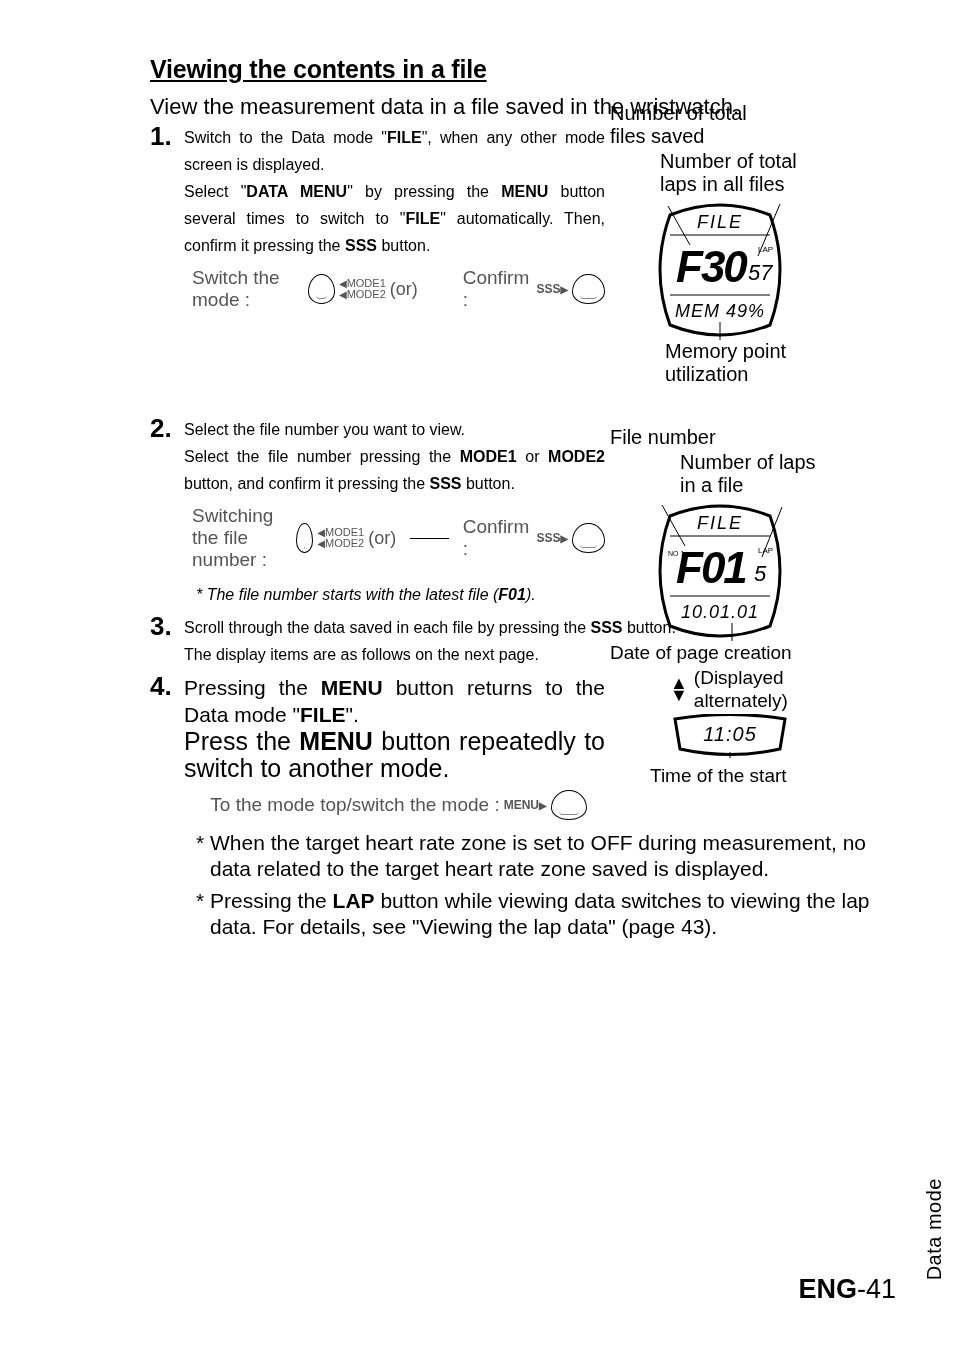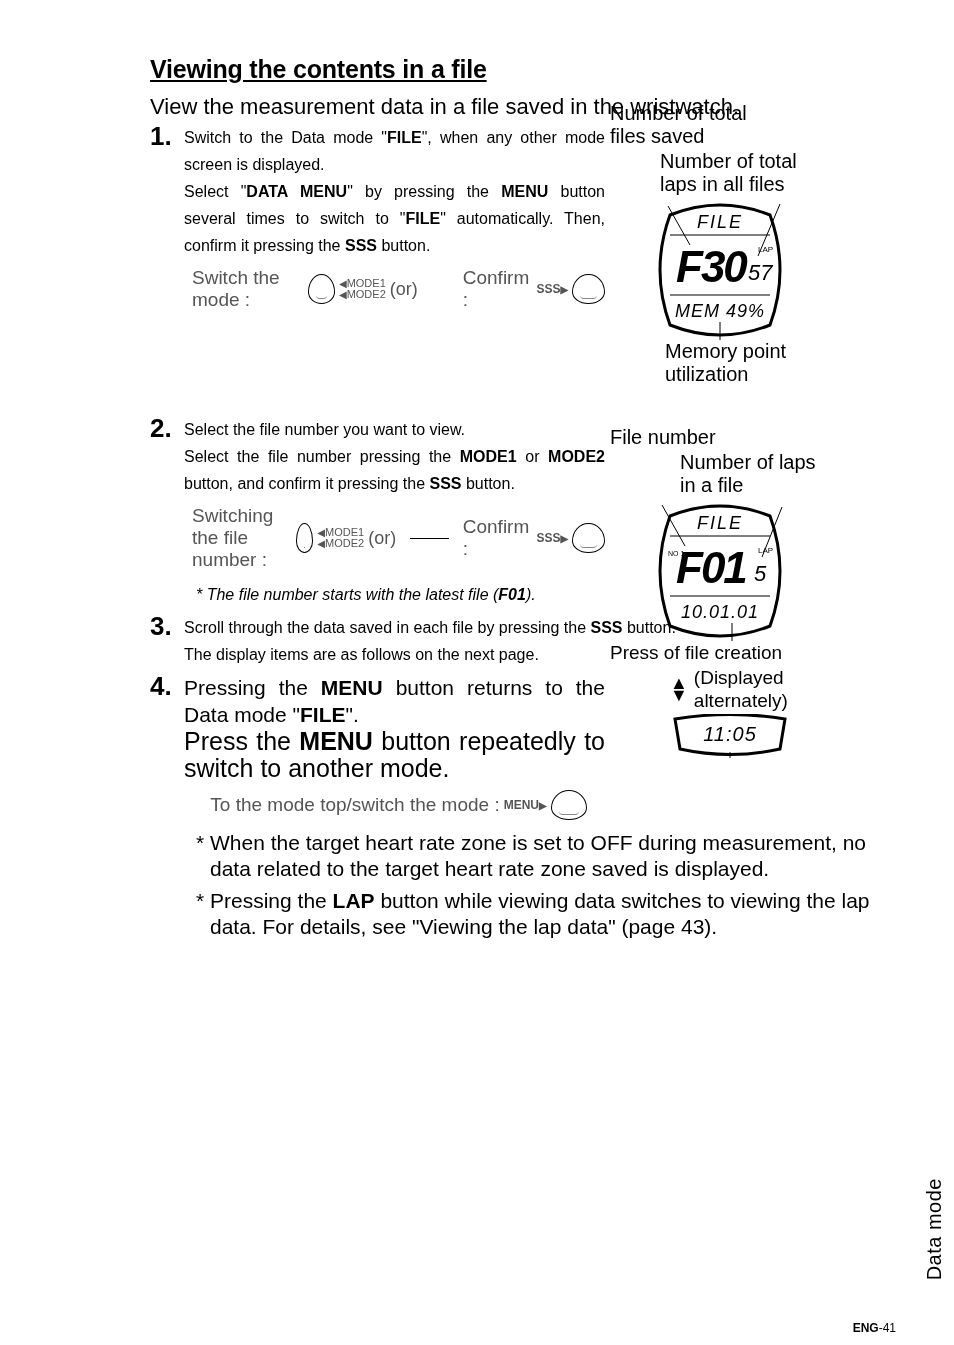--- a/index.html
+++ b/index.html
@@ -23,21 +23,21 @@
   .tri { font-size: 10px; }
   .centered { display:flex; justify-content:center; }
   .footnote { font-size: 21px; line-height: 26px; font-stretch: condensed; padding-left: 60px; text-indent: -14px; margin-top: 6px; }
   .right-col { position: absolute; left: 610px; top: 60px; width: 290px; }
   .rlabel { font-size: 20px; font-stretch: condensed; line-height: 23px; }
   .rlabel.small { font-size: 19px; }
   .watch { position: relative; width: 140px; height: 140px; margin-left: 40px; }
   .watch svg { width: 100%; height: 100%; }
   .lcd { font-family: "Arial Black", Arial, sans-serif; fill:#000; }
   .vtab { position: absolute; right: 8px; bottom: 65px; font-size: 20px; font-stretch: condensed; writing-mode: vertical-rl; transform: rotate(180deg); letter-spacing: 0.5px; }
-  .pagenum { position: absolute; right: 58px; bottom: 10px; font-size: 12px; }
+  .pagenum { position: absolute; right: 58px; bottom: 40px; font-size: 27px; }
   .pagenum b { color:#000; }
   .relpos { position: relative; }
 </style>
 </head>
 <body>
 
 <div class="page">
 
   <div class="section-title">Viewing the contents in a file</div>
   <div class="intro">View the measurement data in a file saved in the wristwatch.</div>
@@ -172,34 +172,35 @@
         <text x="108" y="52" class="lcd" font-size="8">LAP</text>
         <text x="104" y="80" class="lcd" font-size="22" font-style="italic">5</text>
         <line x1="20" y1="95" x2="120" y2="95" stroke="#000"></line>
         <text x="70" y="117" text-anchor="middle" class="lcd" font-size="18" font-style="italic" letter-spacing="1">10.01.01</text>
         <line x1="35" y1="45" x2="12" y2="4" stroke="#000"></line>
         <line x1="112" y1="56" x2="132" y2="6" stroke="#000"></line>
         <line x1="82" y1="122" x2="82" y2="140" stroke="#000"></line>
       </svg>
     </div>
 
-    <div class="rlabel small" style="margin-left:0;">Press of file creation</div>
+    <div class="rlabel small" style="margin-left:0;">Date of page creation</div>
 
     <div style="display:flex; align-items:center; gap:6px; margin-left:60px; margin-top:2px;">
       <div style="font-size:18px; line-height:12px; display:flex; flex-direction:column;">
         <span>▲</span>
           <span>▼</span>
       </div>
       <div class="rlabel small" style="width:120px;">(Displayed alternately)</div>
     </div>
 
     <div style="margin-left:60px; margin-top:2px;">
       <svg width="120" height="44" viewBox="0 0 120 44">
         <path d="M5 5 Q60 -4 115 5 L110 35 Q60 46 10 35 Z" fill="none" stroke="#000" stroke-width="3"></path>
         <text x="60" y="27" text-anchor="middle" class="lcd" font-size="20" font-style="italic" letter-spacing="1">11:05</text>
         <line x1="60" y1="38" x2="60" y2="48" stroke="#000"></line>
       </svg>
     </div>
+    <div class="rlabel small" style="margin-left:40px; margin-top:2px;">Time of the start</div>
   </div>
 
   <div class="vtab">Data mode</div>
   <div class="pagenum"><b>ENG</b><span>-41</span></div>
 </div>
 
 </body></html>

